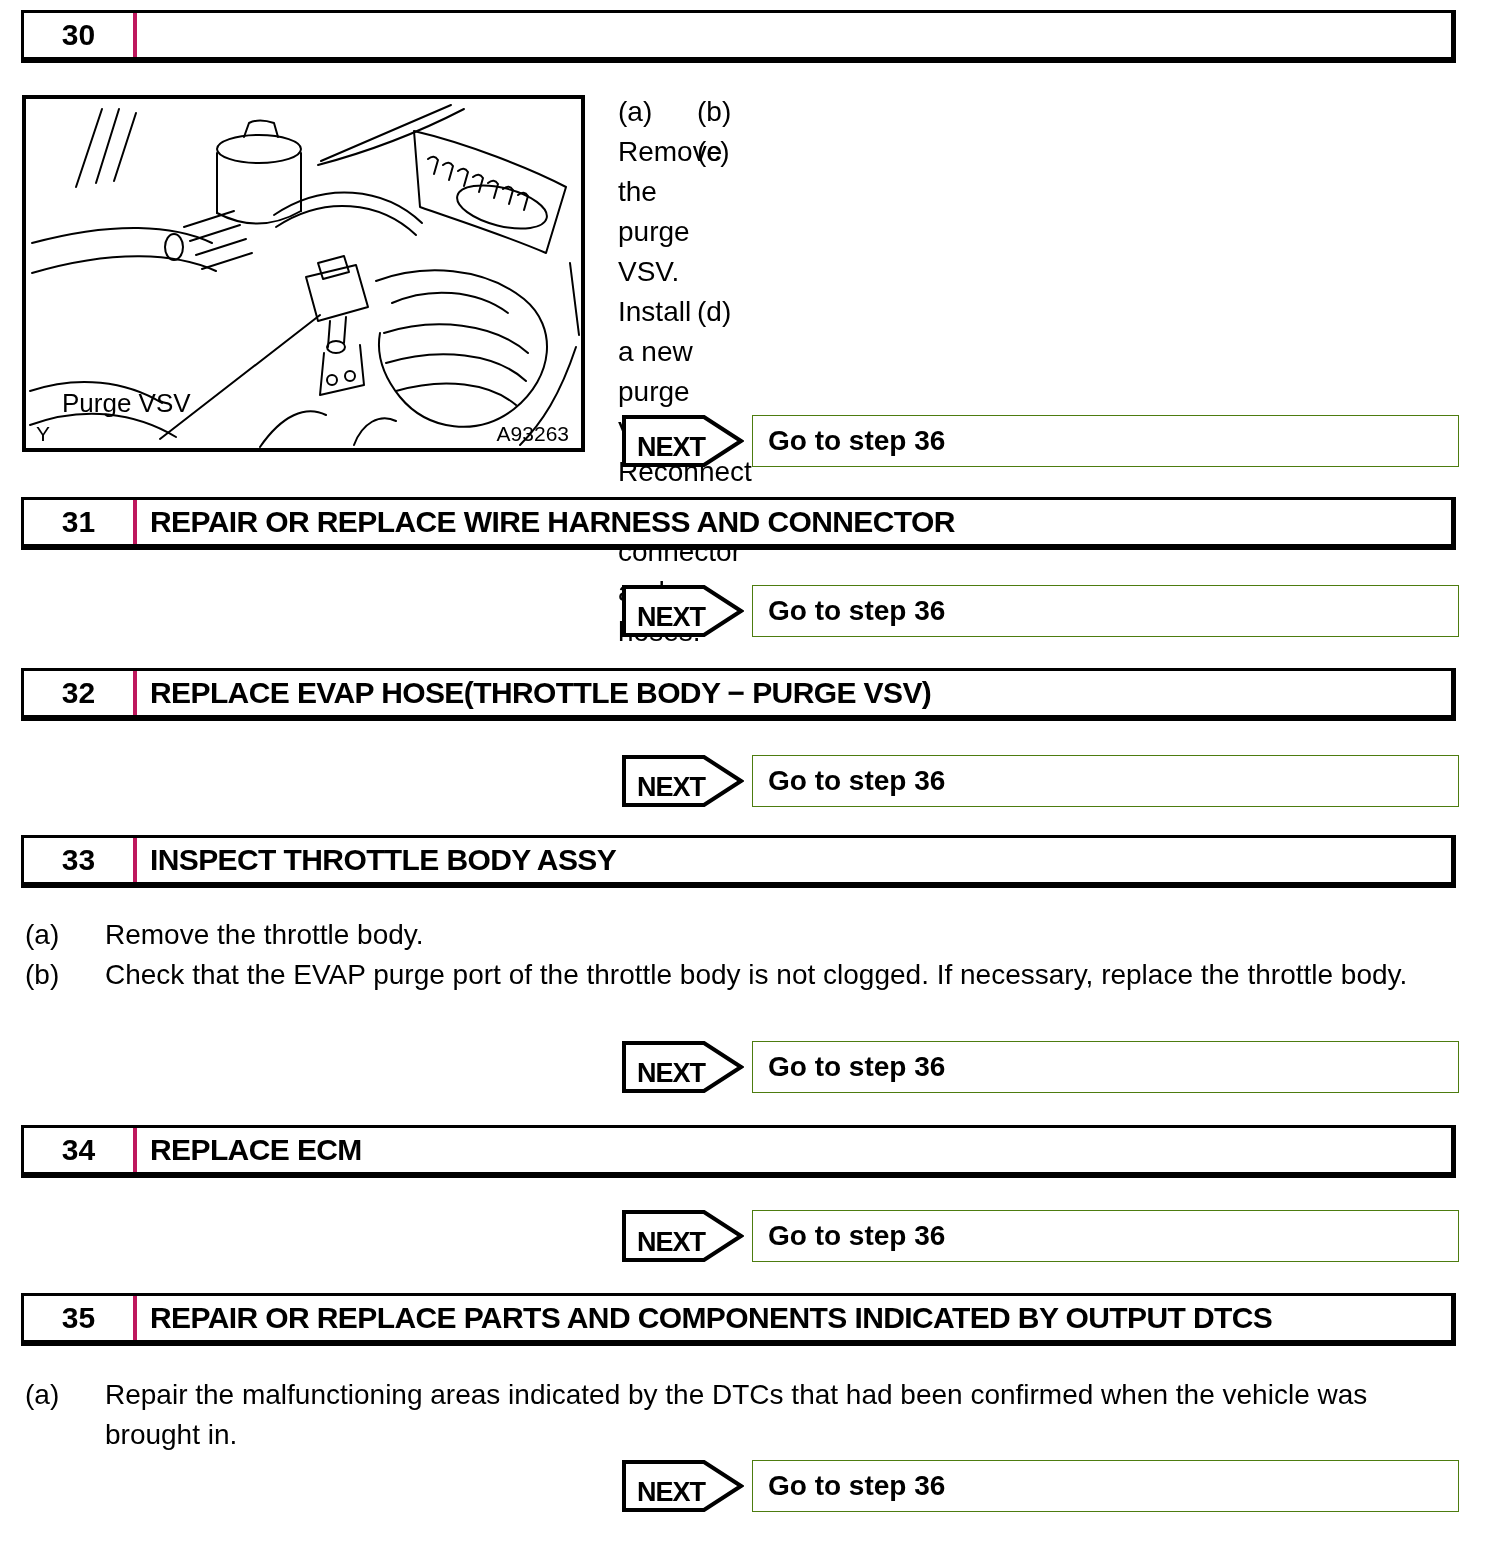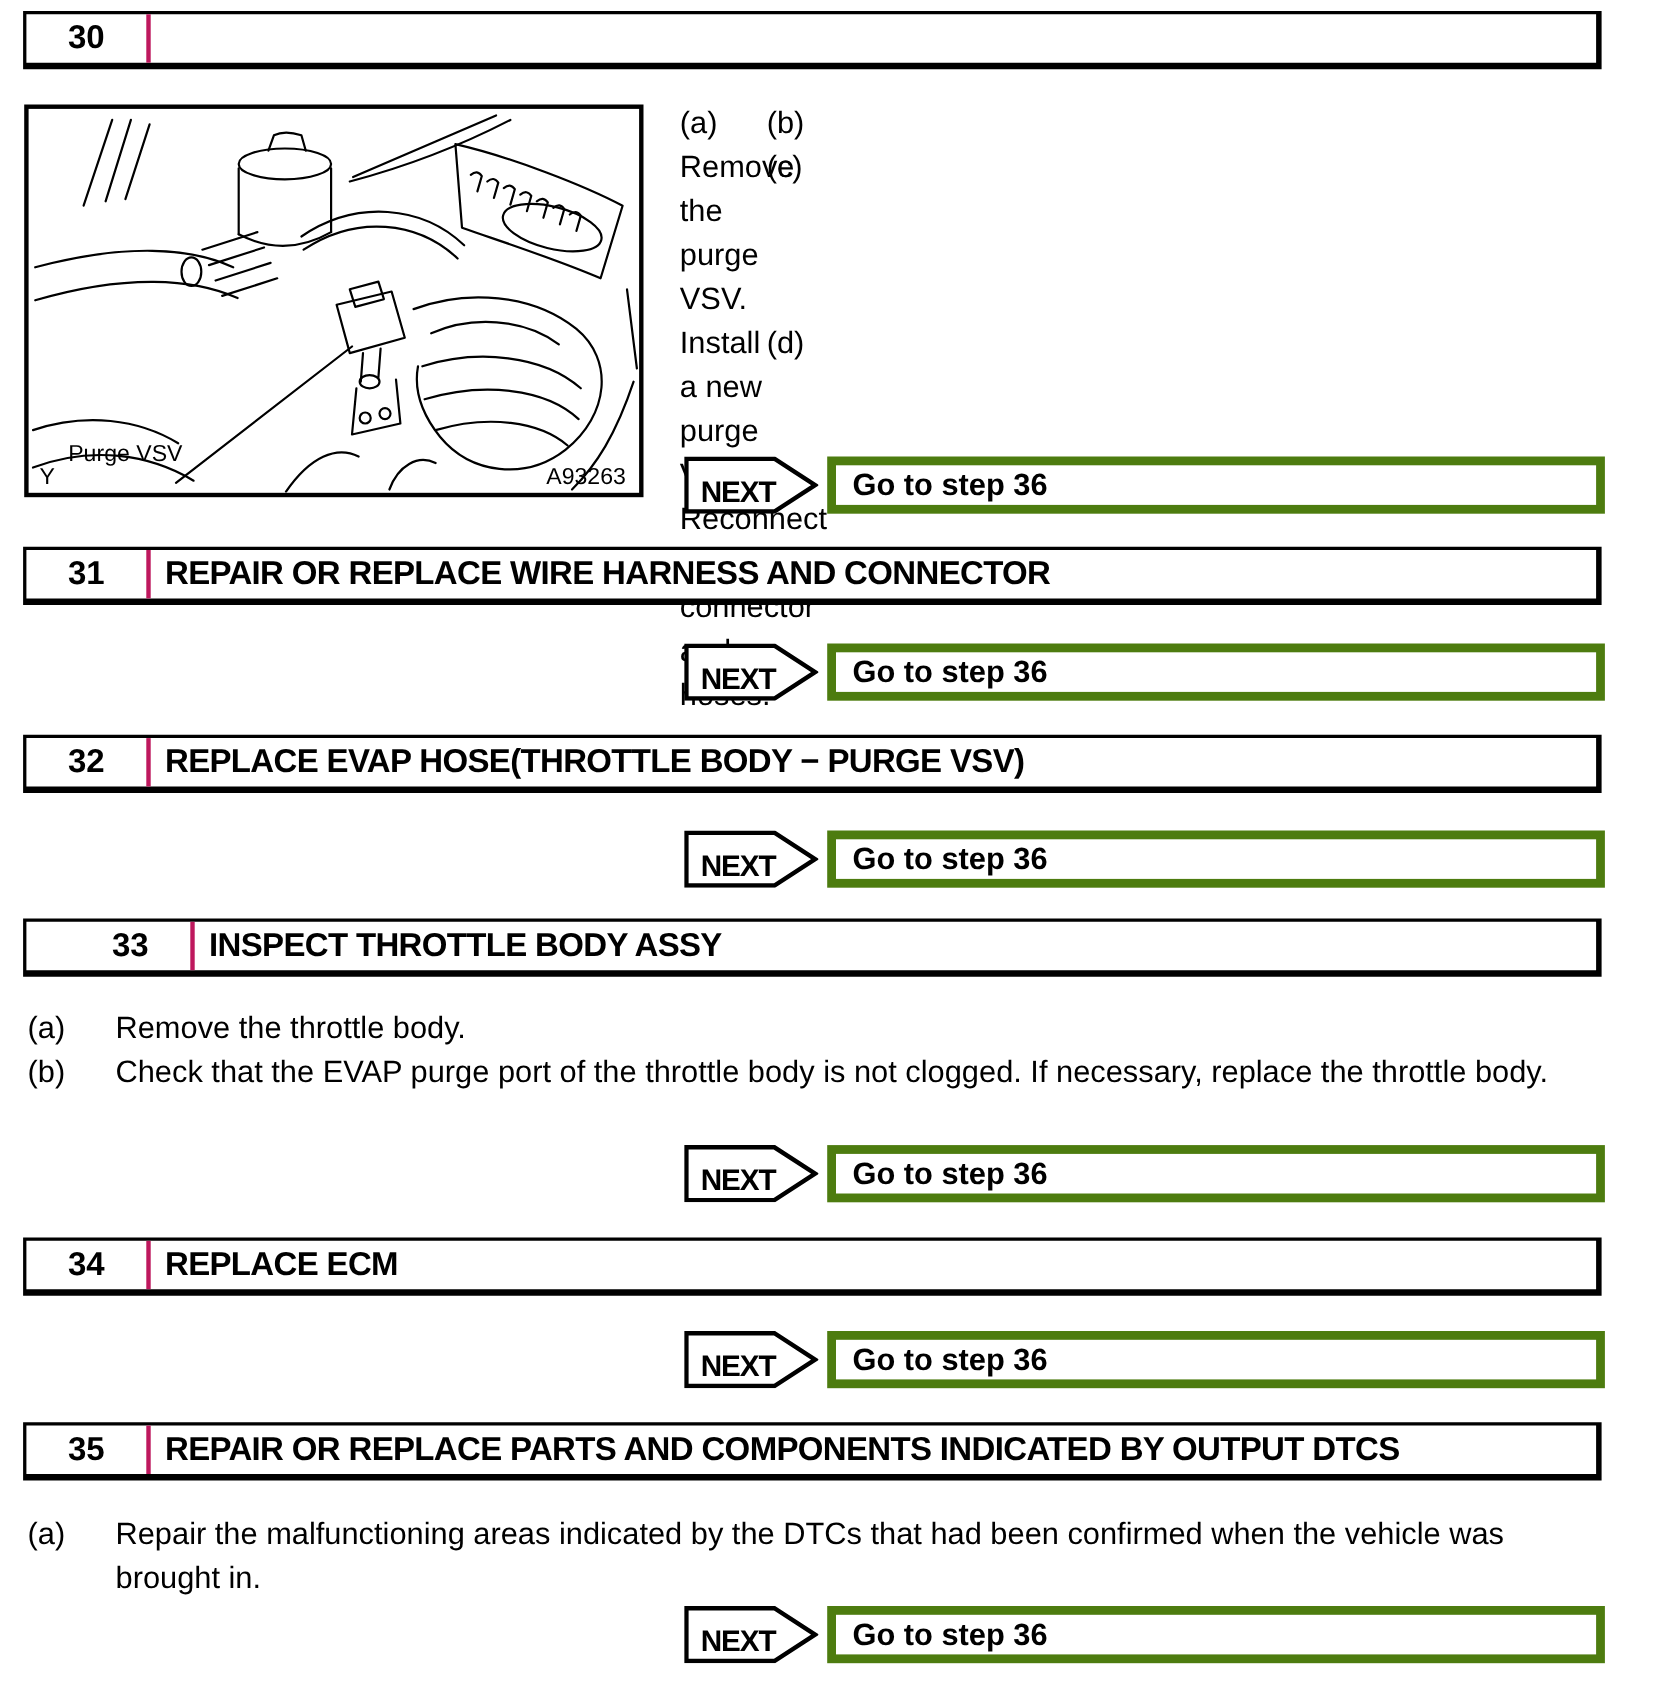--- a/index.html
+++ b/index.html
@@ -24,31 +24,31 @@
     display:flex; align-items:center; justify-content:center;
     font-weight:700; font-size:30px;
   }
   .step-title {
     flex:1; display:flex; align-items:center; padding-left:13px;
     font-weight:700; font-size:30px; letter-spacing:-0.6px; white-space:nowrap;
   }
   #h30 { top:10px; }
   #h31 { top:497px; }
   #h32 { top:668px; }
-  #h33 { top:835px;padding-left:40px; }
+  #h33 { top:835px; }
   #h34 { top:1125px; }
   #h35 { top:1293px; }
 
   
   .figure {
     position:absolute; left:22px; top:95px; width:563px; height:357px;
     border:4px solid #000; background:#fff;
   }
   .figure svg { position:absolute; left:0; top:0; width:555px; height:349px; }
-  .fig-label  { position:absolute; left:36px;  top:302px; font-size:21px; line-height:1.1; }
+  .fig-label  { position:absolute; left:36px;  top:290px; font-size:26px; line-height:1.1; }
   .fig-corner { position:absolute; left:10px;  top:323px; font-size:21px; line-height:1.1; }
   .fig-code   { position:absolute; right:12px; top:323px; font-size:21px; line-height:1.1; }
 
   
   .ins-list {
     position:absolute; display:grid; font-size:28px; line-height:40px;
     align-content:start;
   }
   #ins30 { left:618px; top:92px;  width:845px;  grid-template-columns:79px 1fr; }
   #ins33 { left:25px;  top:915px; width:1437px; grid-template-columns:80px 1fr; }
@@ -63,21 +63,21 @@
   #n34 { top:1210px; }
   #n35 { top:1460px; }
   .next-arrow { position:relative; width:122px; height:52px; flex:none; }
   .next-arrow svg { position:absolute; inset:0; width:122px; height:52px; }
   .next-arrow .next-label {
     position:absolute; left:6px; top:0; width:86px; height:64px;
     display:flex; align-items:center; justify-content:center;
     font-weight:700; font-size:27px; letter-spacing:-1px;
   }
   .next-box {
-    margin-left:8px; width:707px; border:8px solid #4d7c0f;
+    margin-left:8px; width:707px; border:1px solid #4d7c0f;
     display:flex; align-items:center; padding-left:15px;
     font-weight:700; font-size:28px; background:#fff;
   }
 </style>
 </head>
 <body>
 
 <div class="page">
 
   <div class="step-header" id="h30">

